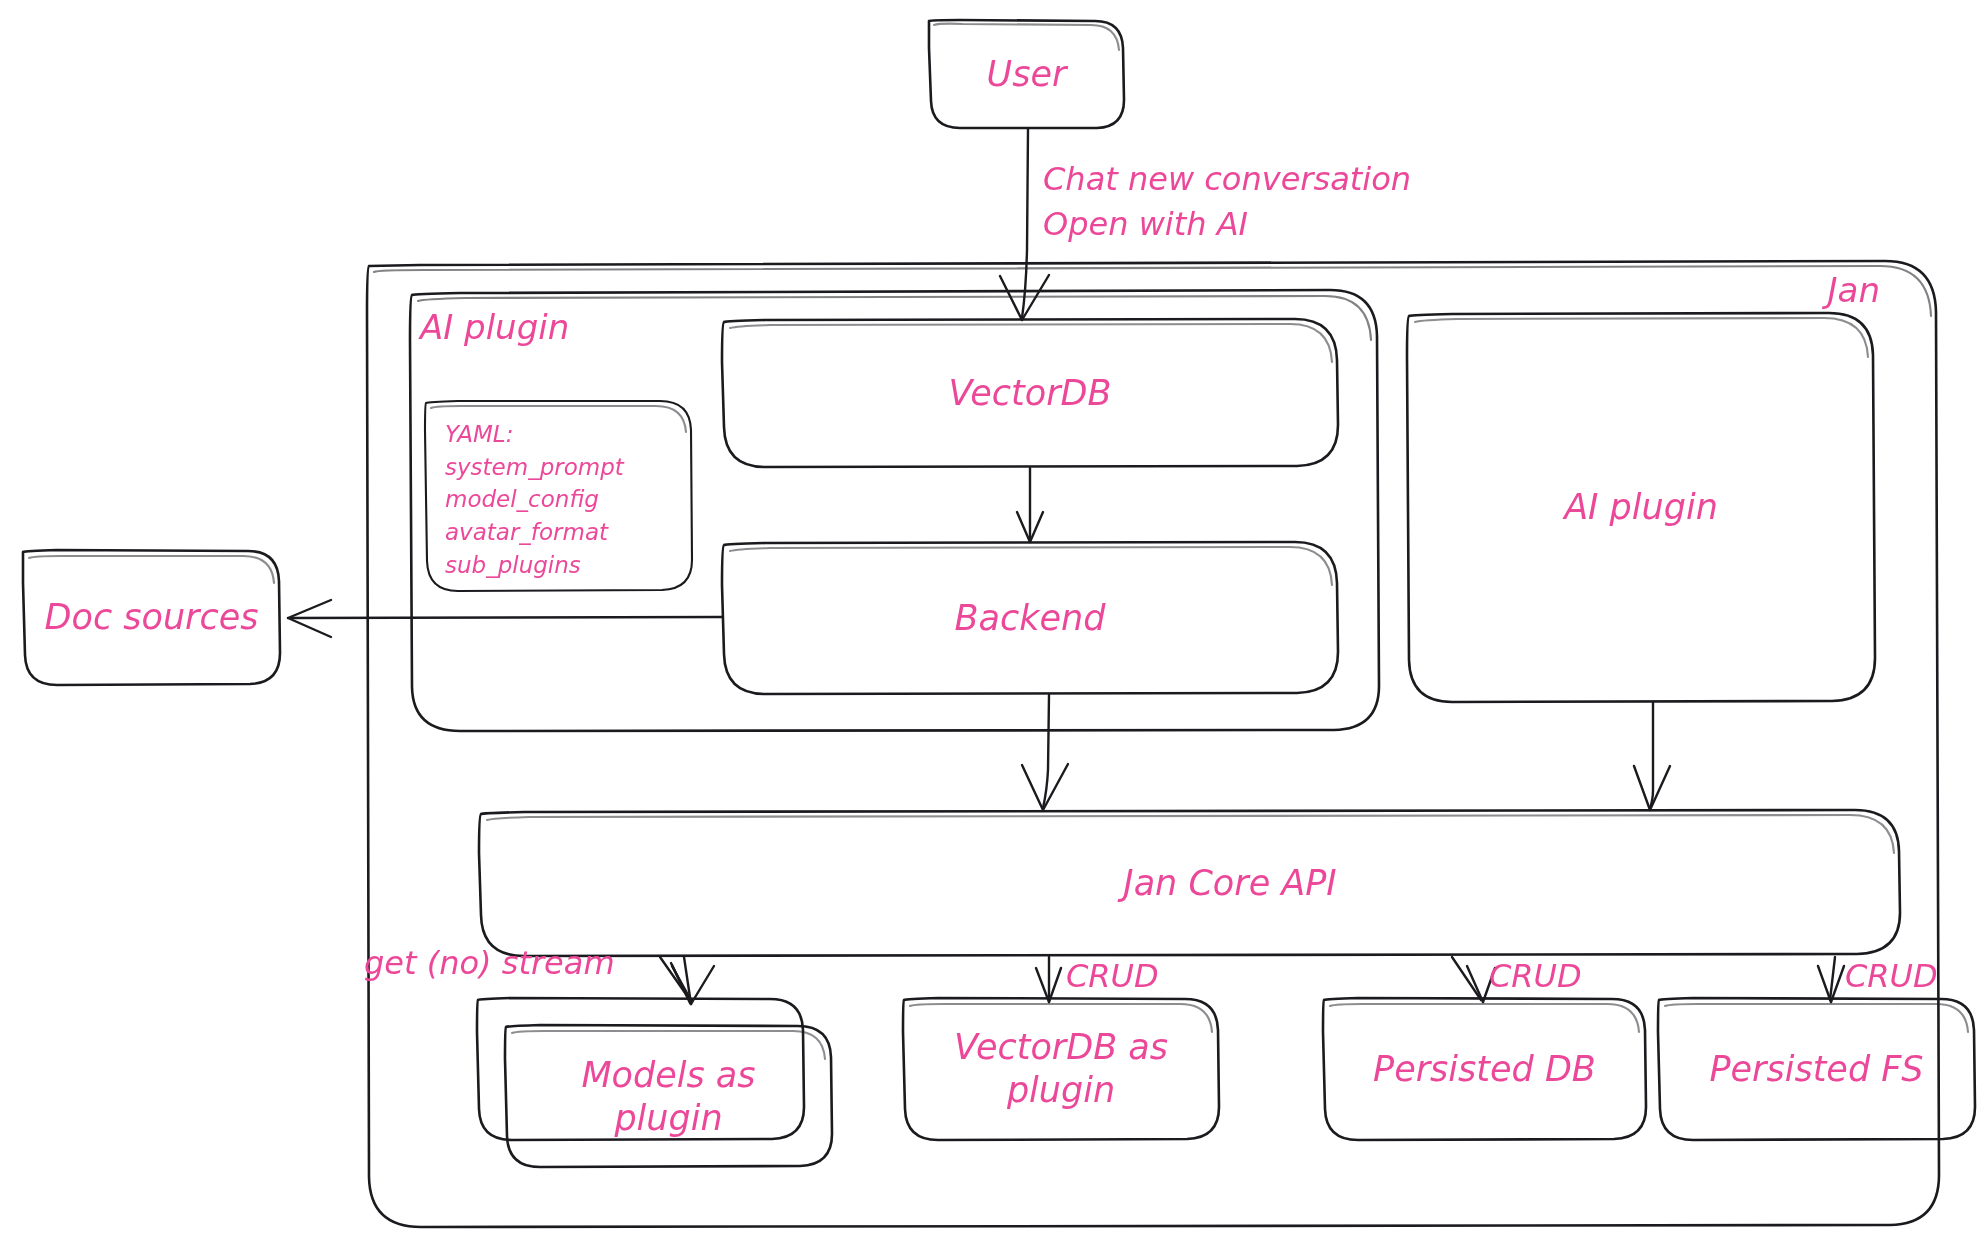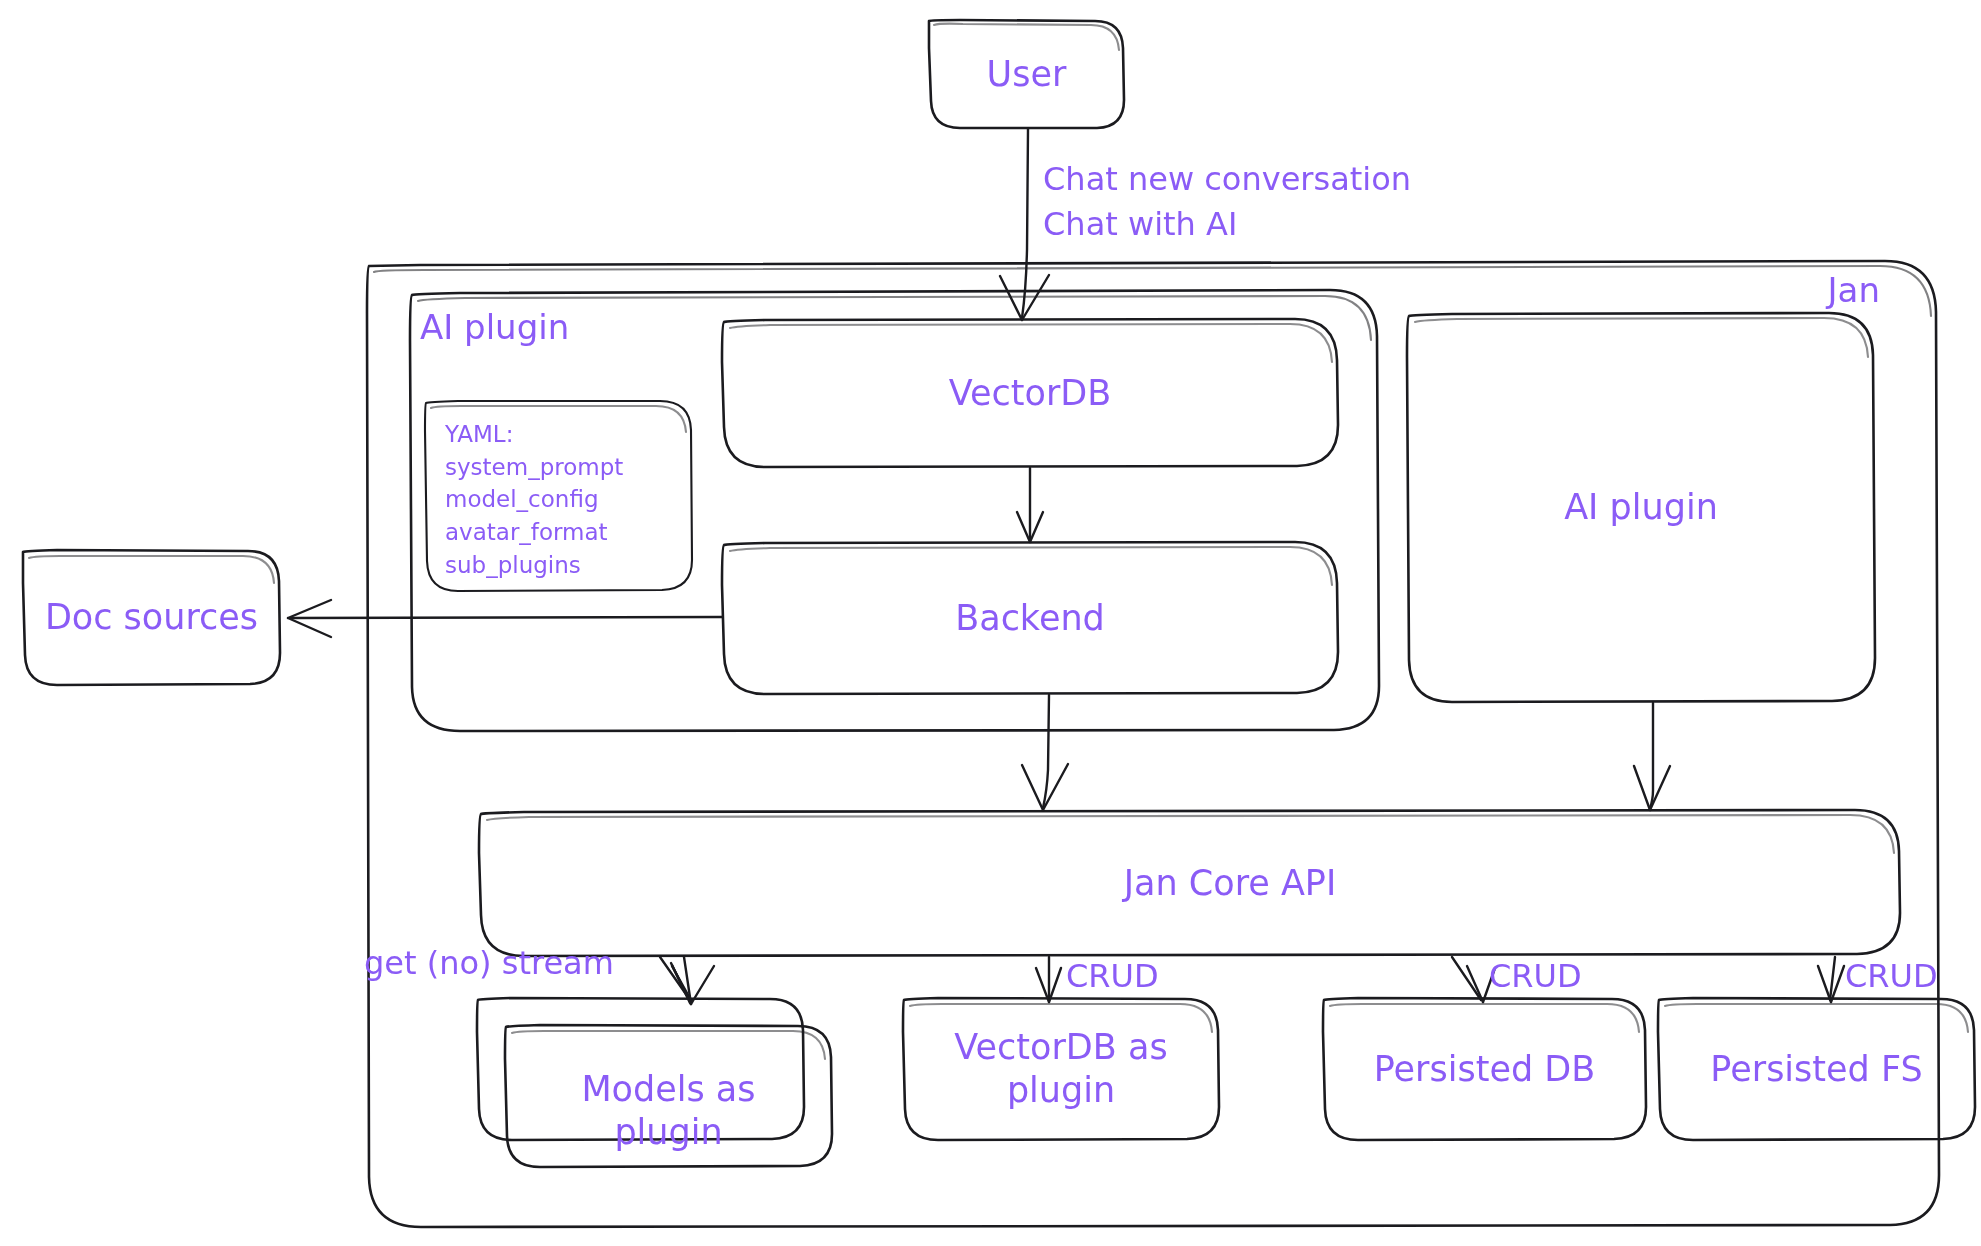--- a/index.html
+++ b/index.html
@@ -17,24 +17,25 @@
   }
   #diagram-svg {
     position: absolute;
     top: 0;
     left: 0;
     width: 1981px;
     height: 1246px;
   }
   .node-label, .edge-label, .group-label, .note-text {
     position: absolute;
-    color: #8b5cf6;
+    color: #ec4899;
     font-family: "DejaVu Sans", sans-serif;
     white-space: pre;
     pointer-events: none;
+    font-style: italic;
   }
   .node-label {
     font-size: 35px;
     text-align: center;
     line-height: 1.28;
   }
   .node-label.two-line { line-height: 1.22; }
   .edge-label {
     font-size: 32px;
     line-height: 1.35;
@@ -201,42 +202,42 @@
   <div class="node-label centered" style="left:722px; top:319px; width:616px; height:148px;">VectorDB</div>
 
   <div class="node-label centered" style="left:722px; top:542px; width:616px; height:152px;">Backend</div>
 
   <div class="node-label centered" style="left:1407px; top:313px; width:468px; height:389px;">AI plugin</div>
 
   <div class="node-label centered" style="left:23px; top:550px; width:257px; height:135px;">Doc sources</div>
 
   <div class="node-label centered" style="left:453px; top:810px; width:1554px; height:146px;">Jan Core API</div>
 
-  <div class="centered" style="position:absolute; left:505px; top:1026px; width:327px; height:141px; flex-direction:column;margin-top:14px;">
+  <div class="centered" style="position:absolute; left:505px; top:1026px; width:327px; height:141px; flex-direction:column;">
     <div class="node-label two-line" style="position:static;">Models as</div>
     <div class="node-label two-line" style="position:static;">plugin</div>
   </div>
 
   <div class="centered" style="position:absolute; left:903px; top:998px; width:316px; height:142px; flex-direction:column;">
     <div class="node-label two-line" style="position:static;">VectorDB as</div>
     <div class="node-label two-line" style="position:static;">plugin</div>
   </div>
 
   <div class="node-label centered" style="left:1323px; top:998px; width:323px; height:142px;">Persisted DB</div>
 
   <div class="node-label centered" style="left:1658px; top:998px; width:317px; height:142px;">Persisted FS</div>
 
   <div class="note-text" style="left:445px; top:418px;">YAML:
 system_prompt
 model_config
 avatar_format
 sub_plugins</div>
 
   <div class="edge-label" style="left:1043px; top:158px;">Chat new conversation</div>
-  <div class="edge-label" style="left:1043px; top:203px;">Chat with AI</div>
+  <div class="edge-label" style="left:1043px; top:203px;">Open with AI</div>
 
   <div class="edge-label" style="left:364px; top:942px;">get (no) stream</div>
 
   <div class="edge-label" style="left:1066px; top:955px;">CRUD</div>
 
   <div class="edge-label" style="left:1489px; top:955px;">CRUD</div>
 
   <div class="edge-label" style="left:1845px; top:955px;">CRUD</div>
 
 </div>

